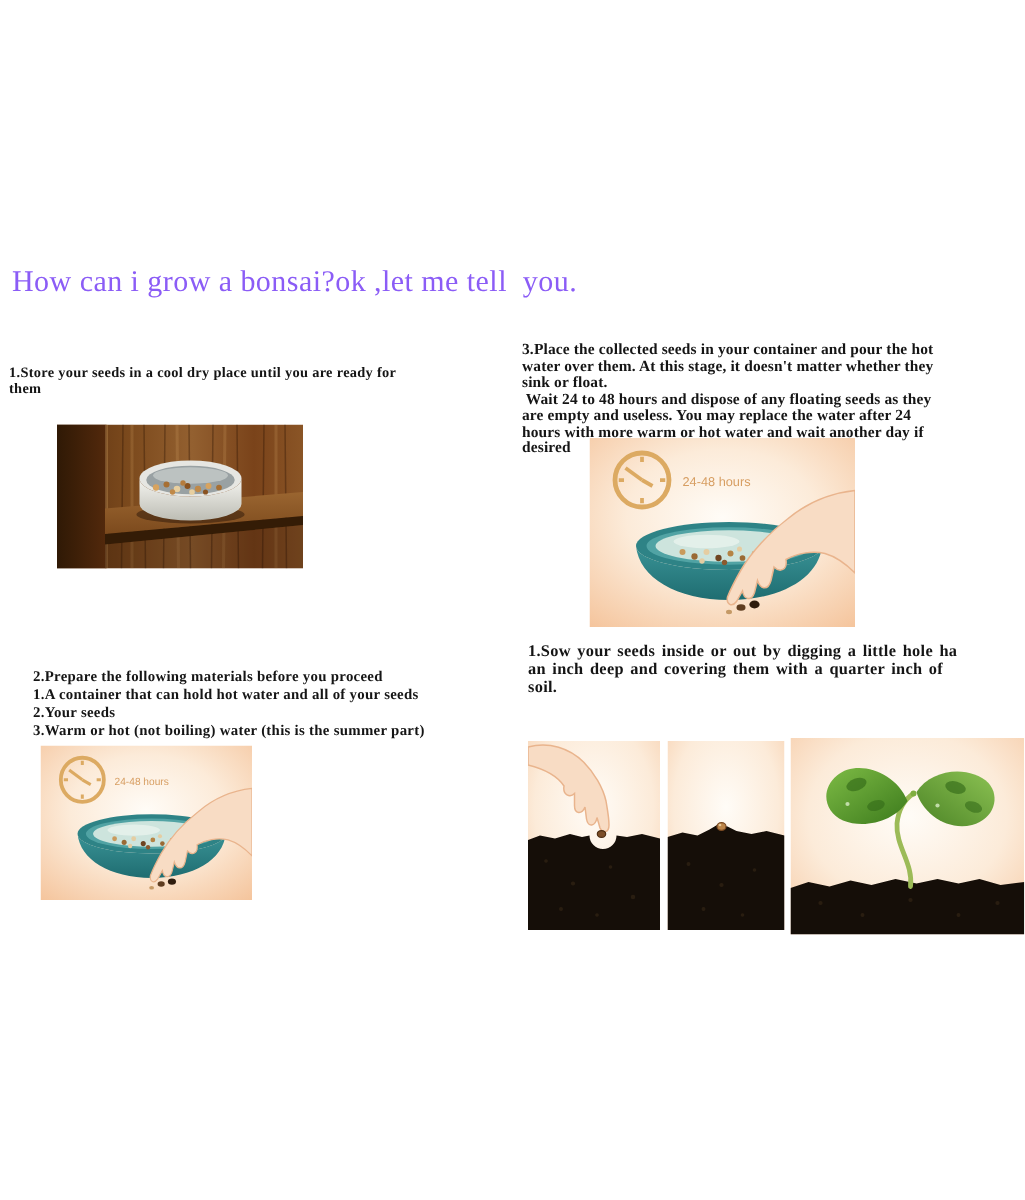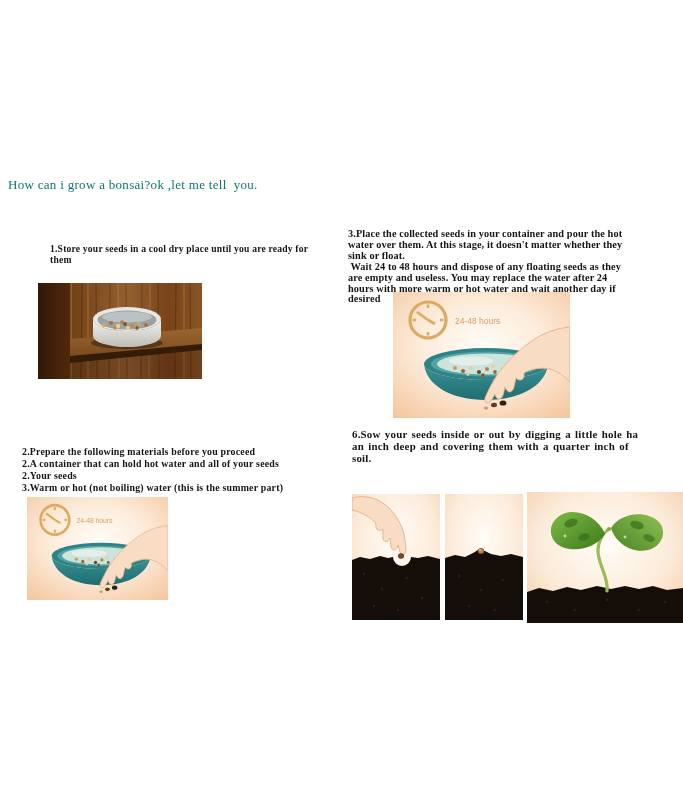--- a/index.html
+++ b/index.html
@@ -1,21 +1,21 @@
 <!DOCTYPE html>
 <html><head>
 <meta charset="utf-8">
 <style>
   html,body{margin:0;padding:0;background:#ffffff;}
   .page{position:relative;width:683px;height:800px;background:#ffffff;
         font-family:"Liberation Serif",serif;overflow:hidden;}
-  .title{position:absolute;left:8px;top:177px;font-size:13px;color:#0f766e;
+  .title{position:absolute;left:8px;top:177px;font-size:20px;color:#8b5cf6;
          letter-spacing:.3px;white-space:pre;}
   .step{position:absolute;white-space:pre;font-weight:bold;color:#151515;}
-  .step1{left:6px;top:243px;font-size:9.6px;line-height:11px;letter-spacing:.2px;margin-left:44px;}
+  .step1{left:6px;top:243px;font-size:9.6px;line-height:11px;letter-spacing:.2px;}
   .step2{left:22px;top:446px;font-size:9.9px;line-height:12.1px;letter-spacing:.2px;}
   .step3{left:348px;top:203px;font-size:10.3px;line-height:10.9px;letter-spacing:.1px;margin-top:26px;}
   .step4{left:352px;top:429px;font-size:10.9px;line-height:11.8px;word-spacing:1.4px;letter-spacing:.2px;}
   .fig{position:absolute;display:block;}
   .fig-wood{left:38px;top:283px;}
   .fig-soak-small{left:27px;top:497px;}
   .fig-soak-large{left:393px;top:292px;}
   .fig-sow-hand{left:352px;top:494px;}
   .fig-seed-covered{left:445px;top:494px;}
   .fig-seedling{left:527px;top:492px;}
@@ -24,31 +24,31 @@
 </head>
 <body>
 
 <div class="page">
 
   <div class="title">How can i grow a bonsai?ok ,let me tell  you.</div>
 
   <div class="step step1">1.Store your seeds in a cool dry place until you are ready for
 them</div>
   <div class="step step2">2.Prepare the following materials before you proceed
-2.A container that can hold hot water and all of your seeds
+1.A container that can hold hot water and all of your seeds
 2.Your seeds
 3.Warm or hot (not boiling) water (this is the summer part)</div>
   <div class="step step3">3.Place the collected seeds in your container and pour the hot
 water over them. At this stage, it doesn't matter whether they
 sink or float.
  Wait 24 to 48 hours and dispose of any floating seeds as they
 are empty and useless. You may replace the water after 24
 hours with more warm or hot water and wait another day if
 desired</div>
-  <div class="step step4">6.Sow your seeds inside or out by digging a little hole ha
+  <div class="step step4">1.Sow your seeds inside or out by digging a little hole ha
 an inch deep and covering them with a quarter inch of
 soil.</div>
 
   <svg class="fig fig-wood" width="164" height="96" viewBox="0 0 164 96">
     <defs>
       <linearGradient id="woodv" x1="0" y1="0" x2="1" y2="0">
         <stop offset="0" stop-color="#5a3110"></stop>
           <stop offset="0.3" stop-color="#7c4a1d"></stop>
         <stop offset="0.55" stop-color="#936030"></stop>
           <stop offset="0.8" stop-color="#7a431a"></stop>

